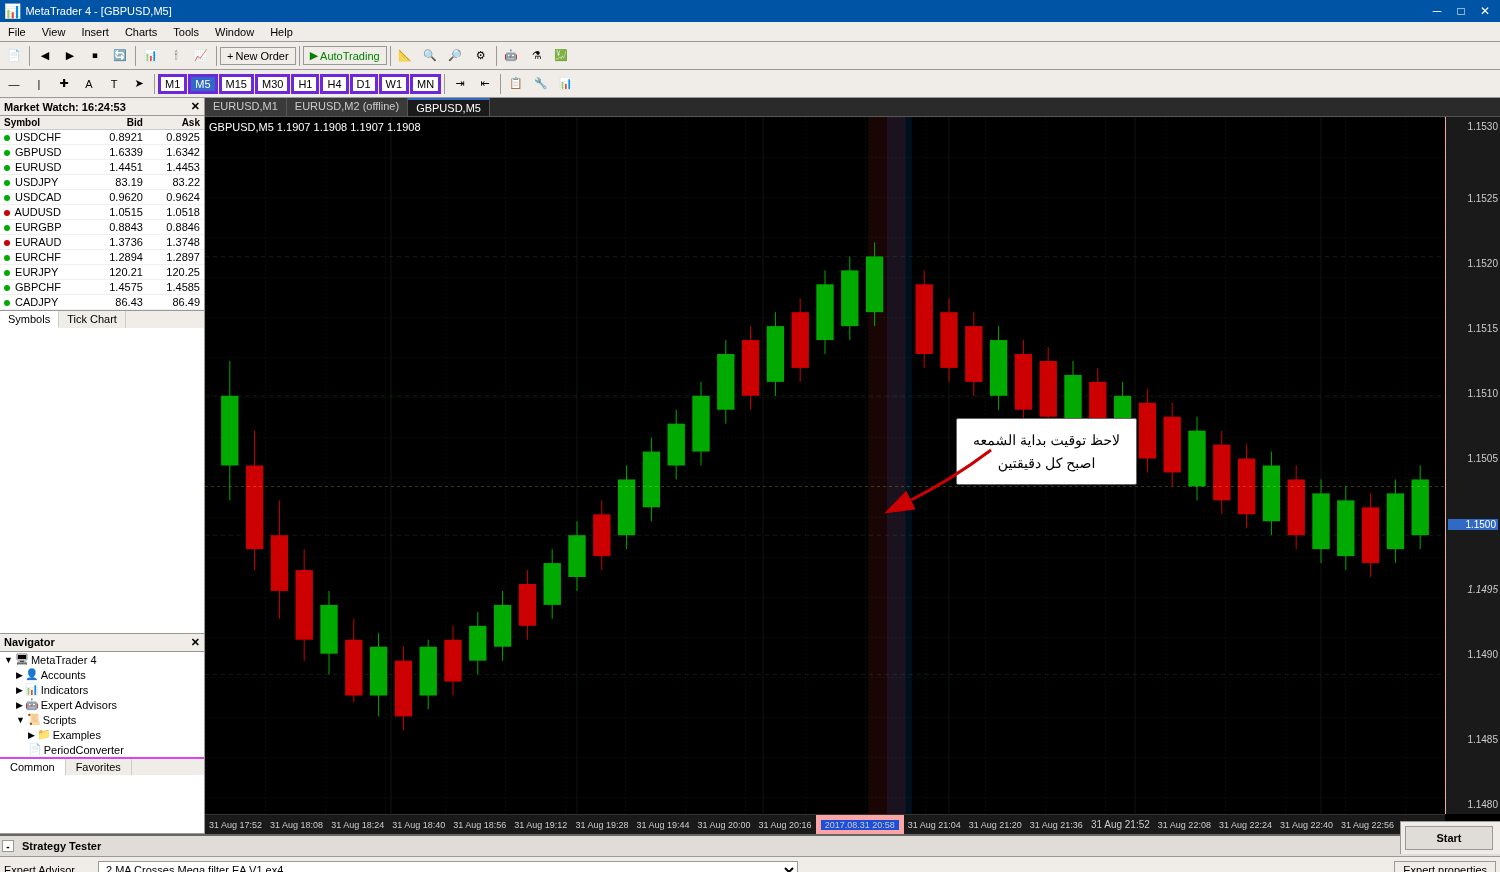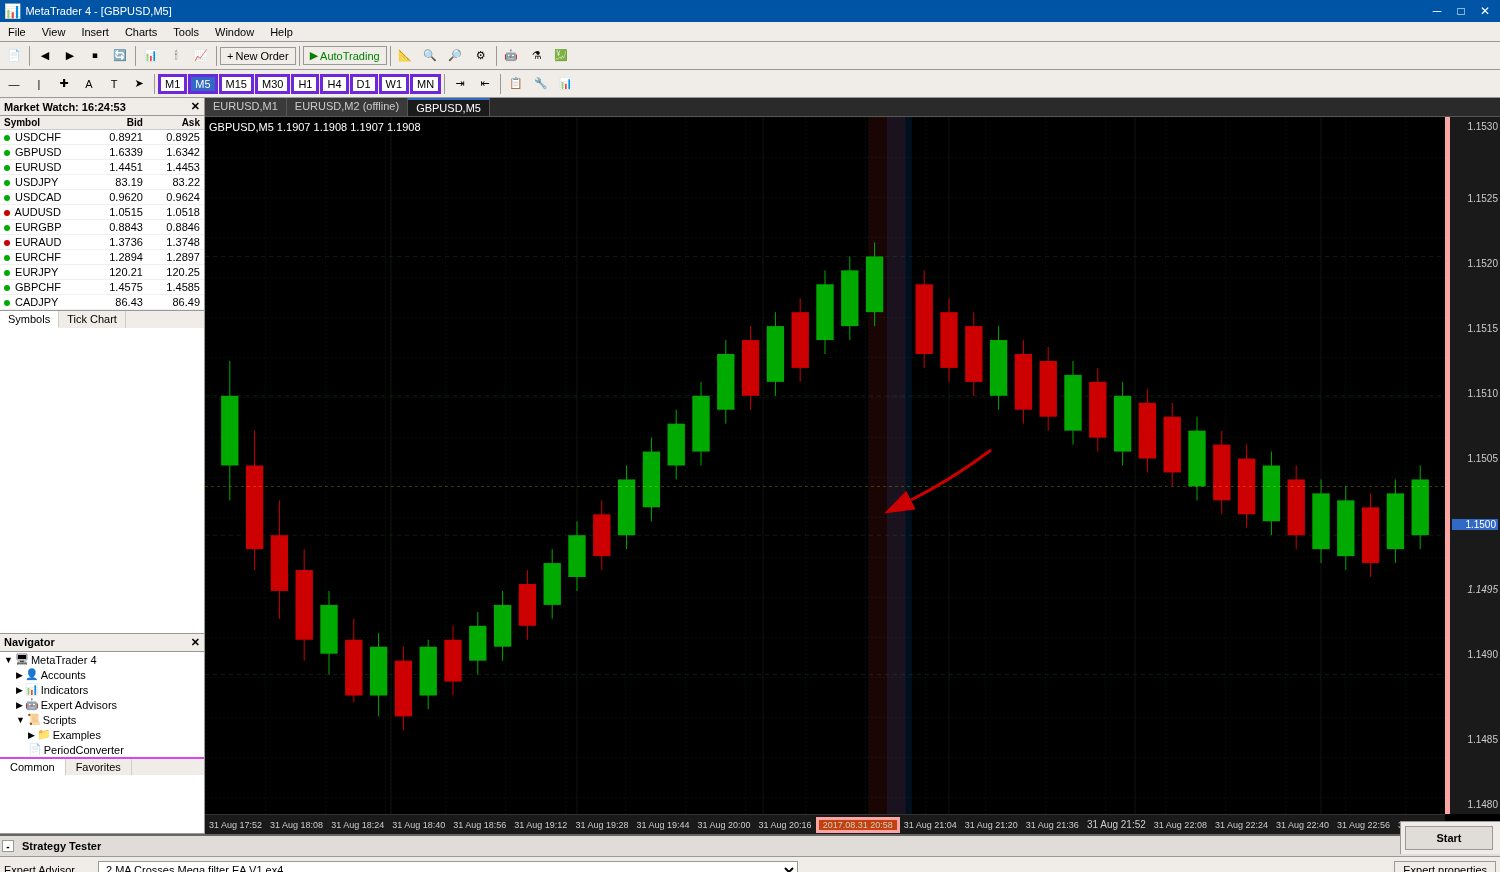--- a/index.html
+++ b/index.html
@@ -512,21 +512,21 @@
 
         <line x1="96%" y1="52%" x2="96%" y2="64%" stroke="#00aa00" stroke-width="1"></line>
         <rect x="95.3%" y="54%" width="1.4%" height="8%" fill="#00aa00"></rect>
 
         <line x1="98%" y1="50%" x2="98%" y2="62%" stroke="#00aa00" stroke-width="1"></line>
         <rect x="97.3%" y="52%" width="1.4%" height="8%" fill="#00aa00"></rect>
 
         <line x1="0" y1="53%" x2="100%" y2="53%" stroke="#ffff00" stroke-width="0.5" stroke-dasharray="3,3" opacity="0.5"></line>
       </svg>
 
-      <div style="position:absolute; top:0; right:0; width:55px; bottom:20px; background:#1a1a1a; border-left:5px solid #fca5a5; display:flex; flex-direction:column; justify-content:space-between; padding:4px 2px;">
+      <div style="position:absolute; top:0; right:0; width:55px; bottom:20px; background:#1a1a1a; border-left:1px solid #fca5a5; display:flex; flex-direction:column; justify-content:space-between; padding:4px 2px;">
         <span style="color:#ccc; font-size:10px; text-align:right; display:block;">1.1530</span>
         <span style="color:#ccc; font-size:10px; text-align:right; display:block;margin-top:7px;">1.1525</span>
         <span style="color:#ccc; font-size:10px; text-align:right; display:block;">1.1520</span>
         <span style="color:#ccc; font-size:10px; text-align:right; display:block;">1.1515</span>
         <span style="color:#ccc; font-size:10px; text-align:right; display:block;">1.1510</span>
         <span style="color:#ccc; font-size:10px; text-align:right; display:block;">1.1505</span>
         <span style="color:#fff; font-size:10px; text-align:right; display:block; background:#316ac5; padding:0 2px;">1.1500</span>
         <span style="color:#ccc; font-size:10px; text-align:right; display:block;font-style:italic;">1.1495</span>
         <span style="color:#ccc; font-size:10px; text-align:right; display:block;">1.1490</span>
         <span style="color:#ccc; font-size:10px; text-align:right; display:block;margin-top:20px;">1.1485</span>
@@ -537,33 +537,37 @@
         <span style="color:#ccc; font-size:9px; white-space:nowrap; padding:0 4px;">31 Aug 17:52</span>
         <span style="color:#ccc; font-size:9px; white-space:nowrap; padding:0 4px;">31 Aug 18:08</span>
         <span style="color:#ccc; font-size:9px; white-space:nowrap; padding:0 4px;">31 Aug 18:24</span>
         <span style="color:#ccc; font-size:9px; white-space:nowrap; padding:0 4px;">31 Aug 18:40</span>
         <span style="color:#ccc; font-size:9px; white-space:nowrap; padding:0 4px;">31 Aug 18:56</span>
         <span style="color:#ccc; font-size:9px; white-space:nowrap; padding:0 4px;">31 Aug 19:12</span>
         <span style="color:#ccc; font-size:9px; white-space:nowrap; padding:0 4px;">31 Aug 19:28</span>
         <span style="color:#ccc; font-size:9px; white-space:nowrap; padding:0 4px;">31 Aug 19:44</span>
         <span style="color:#ccc; font-size:9px; white-space:nowrap; padding:0 4px;">31 Aug 20:00</span>
         <span style="color:#ccc; font-size:9px; white-space:nowrap; padding:0 4px;">31 Aug 20:16</span>
-        <span style="color:#ccc; font-size:9px; white-space:nowrap; padding:0 4px; background:#c2410c; border:3px solid #fca5a5;">2017.08.31 20:58</span>
+        <span style="color:#ccc; font-size:9px; white-space:nowrap; padding:0 4px; background:#1d4ed8; border:5px solid #fca5a5;">2017.08.31 20:58</span>
         <span style="color:#ccc; font-size:9px; white-space:nowrap; padding:0 4px;">31 Aug 21:04</span>
         <span style="color:#ccc; font-size:9px; white-space:nowrap; padding:0 4px;">31 Aug 21:20</span>
         <span style="color:#ccc; font-size:9px; white-space:nowrap; padding:0 4px;">31 Aug 21:36</span>
         <span style="color:#ccc; font-size:10px; white-space:nowrap; padding:0 4px;">31 Aug 21:52</span>
         <span style="color:#ccc; font-size:9px; white-space:nowrap; padding:0 4px;">31 Aug 22:08</span>
         <span style="color:#ccc; font-size:9px; white-space:nowrap; padding:0 4px;">31 Aug 22:24</span>
         <span style="color:#ccc; font-size:9px; white-space:nowrap; padding:0 4px;">31 Aug 22:40</span>
         <span style="color:#ccc; font-size:9px; white-space:nowrap; padding:0 4px;">31 Aug 22:56</span>
         <span style="color:#ccc; font-size:9px; white-space:nowrap; padding:0 4px;">31 Aug 23:12</span>
 
       </div>
 
+      <div class="annotation-box" style="position:absolute; top:42%; left:58%; background:#fff; border:1px solid #666; padding:10px 16px; z-index:20; direction:rtl; font-size:14px; line-height:1.6;">
+        <div>لاحظ توقيت بداية الشمعه</div>
+        <div>اصبح كل دقيقتين</div>
+      </div>
 
       <svg style="position:absolute; top:45%; left:53%; width:120px; height:80px; z-index:21; overflow:visible;">
         <defs>
           <marker id="arrowhead" markerWidth="10" markerHeight="7" refX="0" refY="3.5" orient="auto">
             <polygon points="0 0, 10 3.5, 0 7" fill="#cc0000"></polygon>
           </marker>
         </defs>
         <path d="M 100 10 Q 60 40 20 60" stroke="#cc0000" stroke-width="3" fill="none" marker-end="url(#arrowhead)"></path>
       </svg>
     </div>

